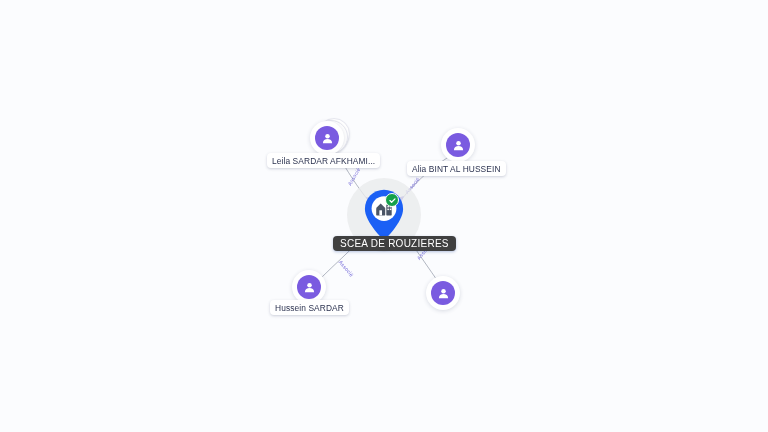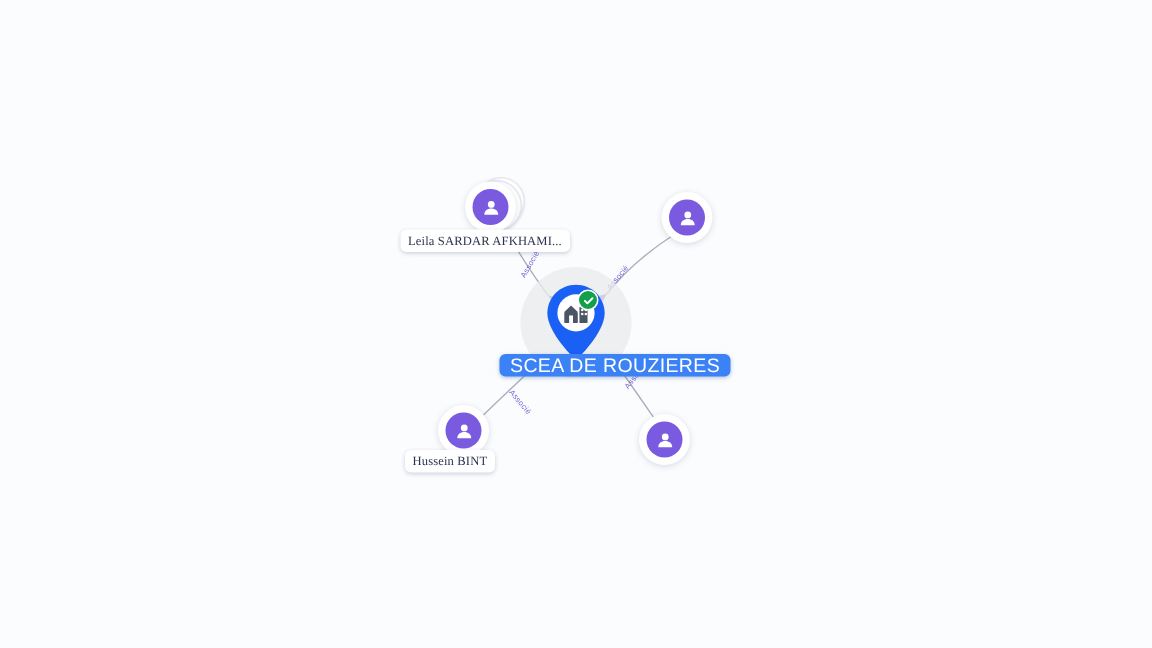--- a/index.html
+++ b/index.html
@@ -81,24 +81,24 @@
 
   
   .company-label {
     position: absolute;
     left: 333px;
     top: 236px;
     height: 15px;
     padding: 0 7px;
     display: flex;
     align-items: center;
-    background: #3b82f6;
+    background: #404040;
     color: #ffffff;
     border-radius: 4px;
-    font-size: 13px;
+    font-size: 10px;
     letter-spacing: .25px;
     white-space: nowrap;
     box-shadow: 0 1px 3px rgba(20,60,150,.30);
   }
 
   
   .person {
     position: absolute;
     width: 34px;
     height: 34px;
@@ -140,21 +140,20 @@
     padding: 0 5px;
     display: flex;
     align-items: center;
     background: #ffffff;
     color: #2c3350;
     border-radius: 4px;
     font-size: 8.4px;
     letter-spacing: .1px;
     white-space: nowrap;
     box-shadow: 0 1px 3px rgba(40,50,90,.22);
-    font-family: Liberation Serif, serif;
   }
 </style>
 </head>
 <body>
 
 <div id="canvas">
 
   <svg id="edges" viewBox="0 0 768 432" width="768" height="432">
 
     <path d="M 368,200 C 358,188 348,172 336,152" fill="none" stroke="#9aa0ae" stroke-width="0.9" opacity="0.85"></path>
@@ -220,31 +219,32 @@
 
   <div class="person" style="left:441px; top:128px;">
     <div class="ring"></div>
     <div class="disc">
       <svg viewBox="0 0 24 24" width="15" height="15">
         <circle cx="12" cy="8.4" r="3.6" fill="#ffffff"></circle>
         <path d="M4.6 19.4 C4.6 15.2 8.0 12.9 12 12.9 C16 12.9 19.4 15.2 19.4 19.4 Z" fill="#ffffff"></path>
       </svg>
     </div>
   </div>
+  <div class="name-box" style="left:407px; top:161px;">Alia BINT AL HUSSEIN</div>
 
   <div class="person" style="left:292px; top:270px;">
     <div class="ring"></div>
     <div class="disc">
       <svg viewBox="0 0 24 24" width="15" height="15">
         <circle cx="12" cy="8.4" r="3.6" fill="#ffffff"></circle>
         <path d="M4.6 19.4 C4.6 15.2 8.0 12.9 12 12.9 C16 12.9 19.4 15.2 19.4 19.4 Z" fill="#ffffff"></path>
       </svg>
     </div>
   </div>
-  <div class="name-box" style="left:270px; top:300px;">Hussein BINT</div>
+  <div class="name-box" style="left:270px; top:300px;">Hussein SARDAR</div>
 
   <div class="person" style="left:426px; top:276px;">
     <div class="ring"></div>
     <div class="disc">
       <svg viewBox="0 0 24 24" width="15" height="15">
         <circle cx="12" cy="8.4" r="3.6" fill="#ffffff"></circle>
         <path d="M4.6 19.4 C4.6 15.2 8.0 12.9 12 12.9 C16 12.9 19.4 15.2 19.4 19.4 Z" fill="#ffffff"></path>
       </svg>
     </div>
   </div>

